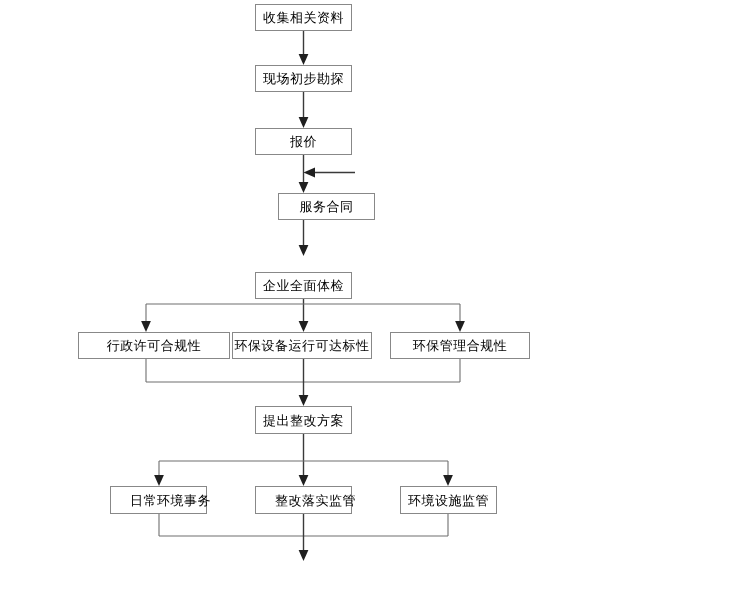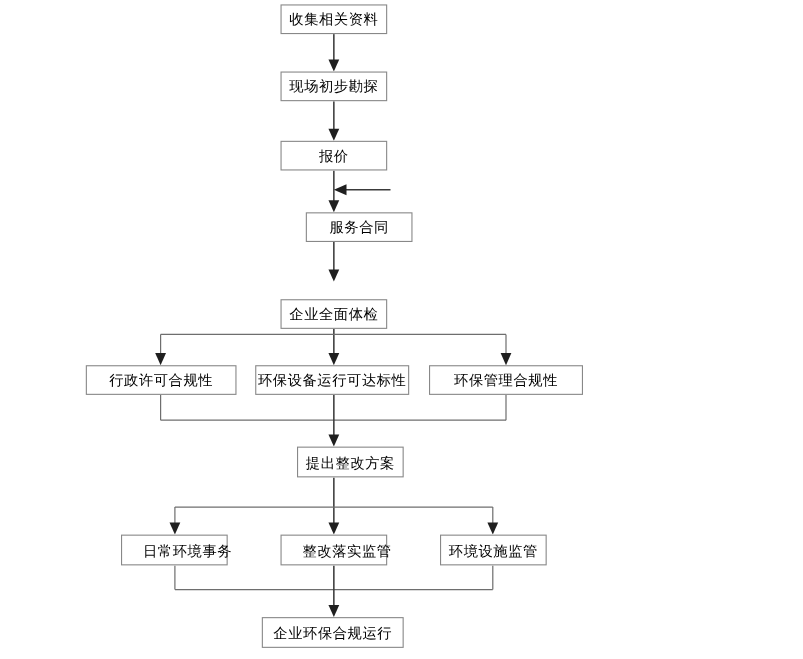--- a/index.html
+++ b/index.html
@@ -122,45 +122,42 @@
 
 
   <div class="node" style="left:263px; top:193px; width:97px; height:27px;margin-left:15px;">
     <span>服务合同</span>
   </div>
 
   <div class="node" style="left:255px; top:256px; width:97px; height:27px;margin-top:16px;">
     <span>企业全面体检</span>
   </div>
 
-  <div class="node" style="left:78px; top:332px; width:137px; height:27px;justify-content:center;">
+  <div class="node" style="left:78px; top:332px; width:152px; height:27px;justify-content:center;">
     <span>行政许可合规性</span>
   </div>
 
   <div class="node" style="left:232px; top:332px; width:140px; height:27px;">
     <span>环保设备运行可达标性</span>
   </div>
 
   <div class="node" style="left:390px; top:332px; width:140px; height:27px;">
     <span>环保管理合规性</span>
   </div>
 
-  <div class="node" style="left:270px; top:406px; width:97px; height:28px;">
+  <div class="node" style="left:255px; top:406px; width:97px; height:28px;">
     <span>提出整改方案</span>
   </div>
 
   <div class="node" style="left:110px; top:486px; width:97px; height:28px;padding-left:24px;">
     <span>日常环境事务</span>
   </div>
 
   <div class="node" style="left:255px; top:486px; width:97px; height:28px;padding-left:24px;">
     <span>整改落实监管</span>
   </div>
 
   <div class="node" style="left:400px; top:486px; width:97px; height:28px;">
     <span>环境设施监管</span>
   </div>
 
-  <div class="node" style="left:238px; top:561px; width:129px; height:28px;">
-    <span>企业环保合规运行</span>
-  </div>
 
 </div>
 
 </body></html>

